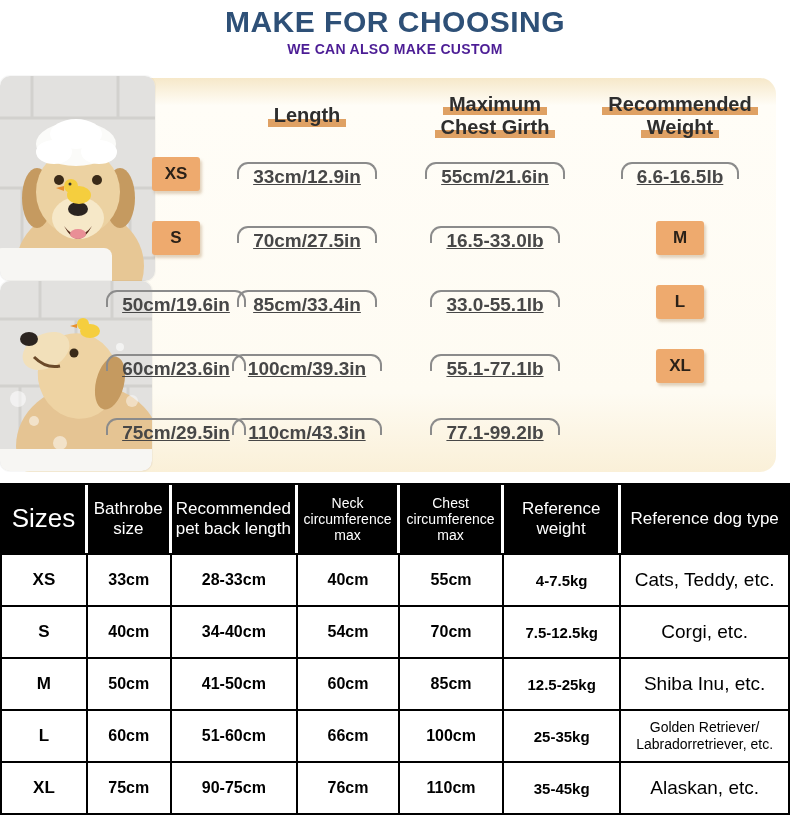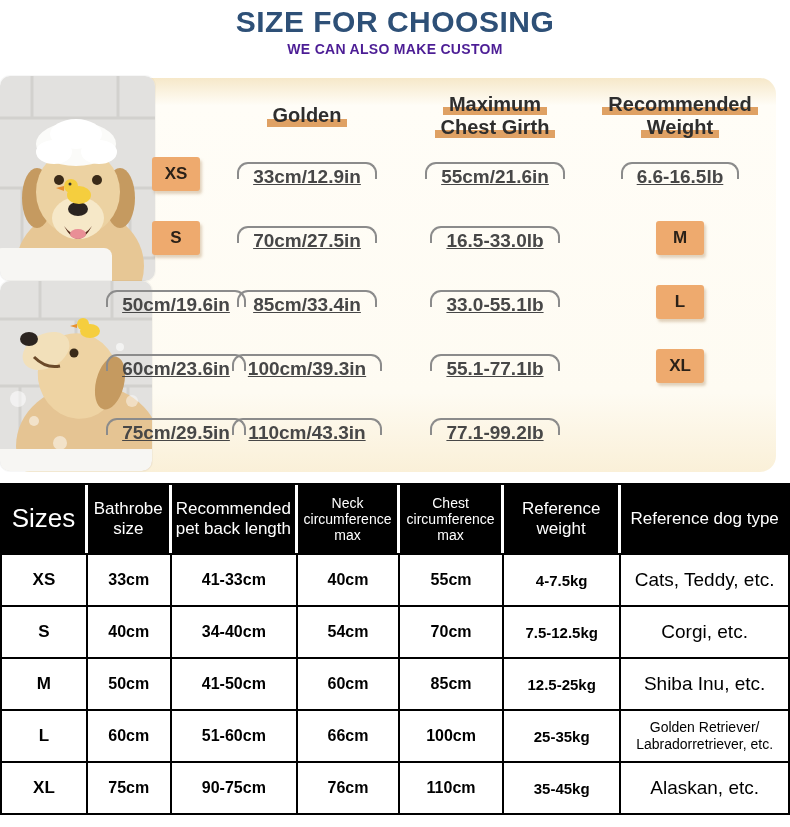--- a/index.html
+++ b/index.html
@@ -48,21 +48,21 @@
   .size-table td:last-child{border-right:none;}
   .size-table td.c-weight{font-weight:bold;font-size:15px;}
   .size-table td.c-dog{font-weight:normal;font-size:19px;}
   .size-table tr.row-l td.c-dog{font-size:14px;line-height:1.25;}
   .size-table td.c-sizeletter{font-size:17px;}
 </style>
 </head>
 <body>
 
 <div class="page-header">
-  <div class="page-title">SIZE FOR CHOOSING</div>
+  <div class="page-title">MAKE FOR CHOOSING</div>
   <div class="page-subtitle">WE CAN ALSO MAKE CUSTOM</div>
 </div>
 
 <div class="top-section">
   <div class="cream-panel"></div>
 
   <div class="photo photo-1">
     <svg width="155" height="205" viewBox="0 0 155 205">
       <rect width="155" height="205" fill="#e2e1df"></rect>
       <g stroke="#d2d1ce" stroke-width="3">
@@ -121,21 +121,21 @@
         <circle cx="132" cy="120" r="6" opacity="0.45"></circle>
         <circle cx="60" cy="162" r="7" opacity="0.5"></circle>
       </g>
       <rect x="-6" y="168" width="164" height="28" fill="#f7f6f3"></rect>
     </svg>
   </div>
 
   <div class="size-grid">
     <div></div>
     <div class="colhead">
-      <span class="hl">Golden</span>
+      <span class="hl">Length</span>
     </div>
     <div class="colhead">
       <span class="hl">Maximum</span>
       <span class="hl">Chest Girth</span>
     </div>
     <div class="colhead">
       <span class="hl">Recommended</span>
       <span class="hl">Weight</span>
     </div>
 
@@ -222,21 +222,21 @@
         <th class="th-small">Neck circumference max</th>
         <th class="th-small">Chest circumference max</th>
         <th>Reference weight</th>
         <th>Reference dog type</th>
       </tr>
     </thead>
     <tbody>
       <tr>
         <td class="c-sizeletter">XS</td>
         <td>33cm</td>
-        <td>41-33cm</td>
+        <td>28-33cm</td>
         <td>40cm</td>
         <td>55cm</td>
         <td class="c-weight">4-7.5kg</td>
         <td class="c-dog">Cats, Teddy, etc.</td>
       </tr>
       <tr>
         <td class="c-sizeletter">S</td>
         <td>40cm</td>
         <td>34-40cm</td>
         <td>54cm</td>

